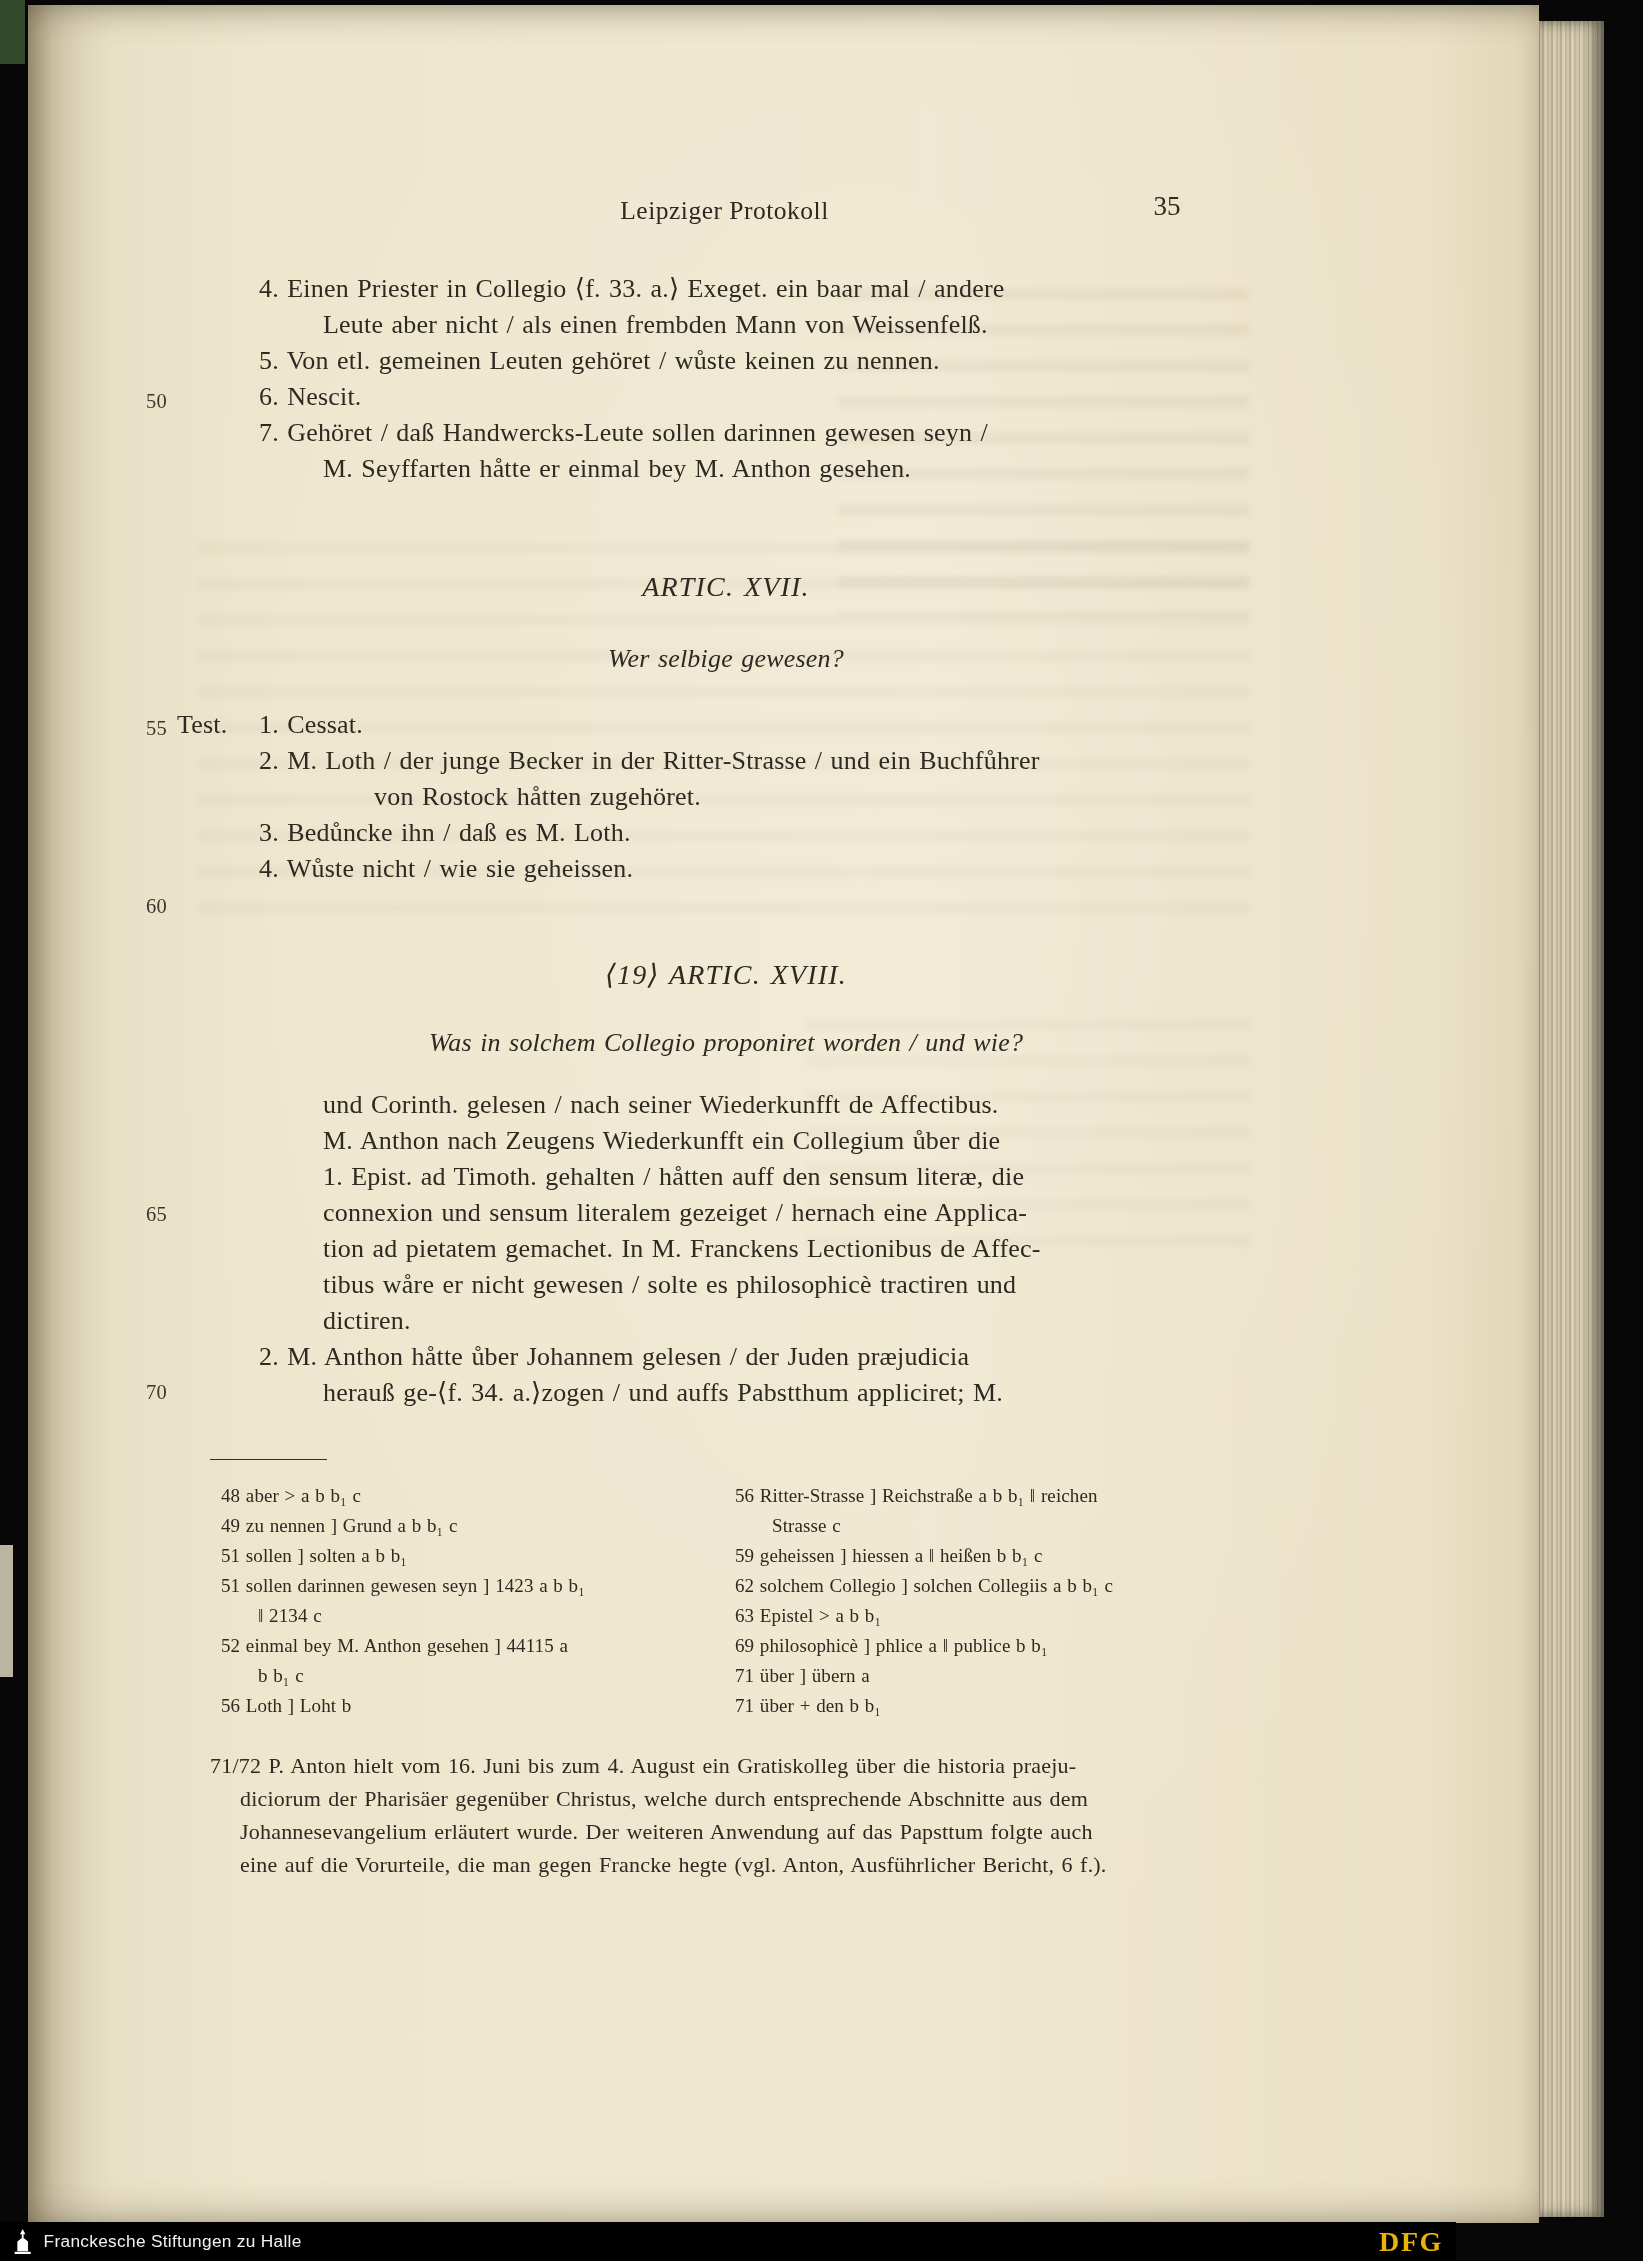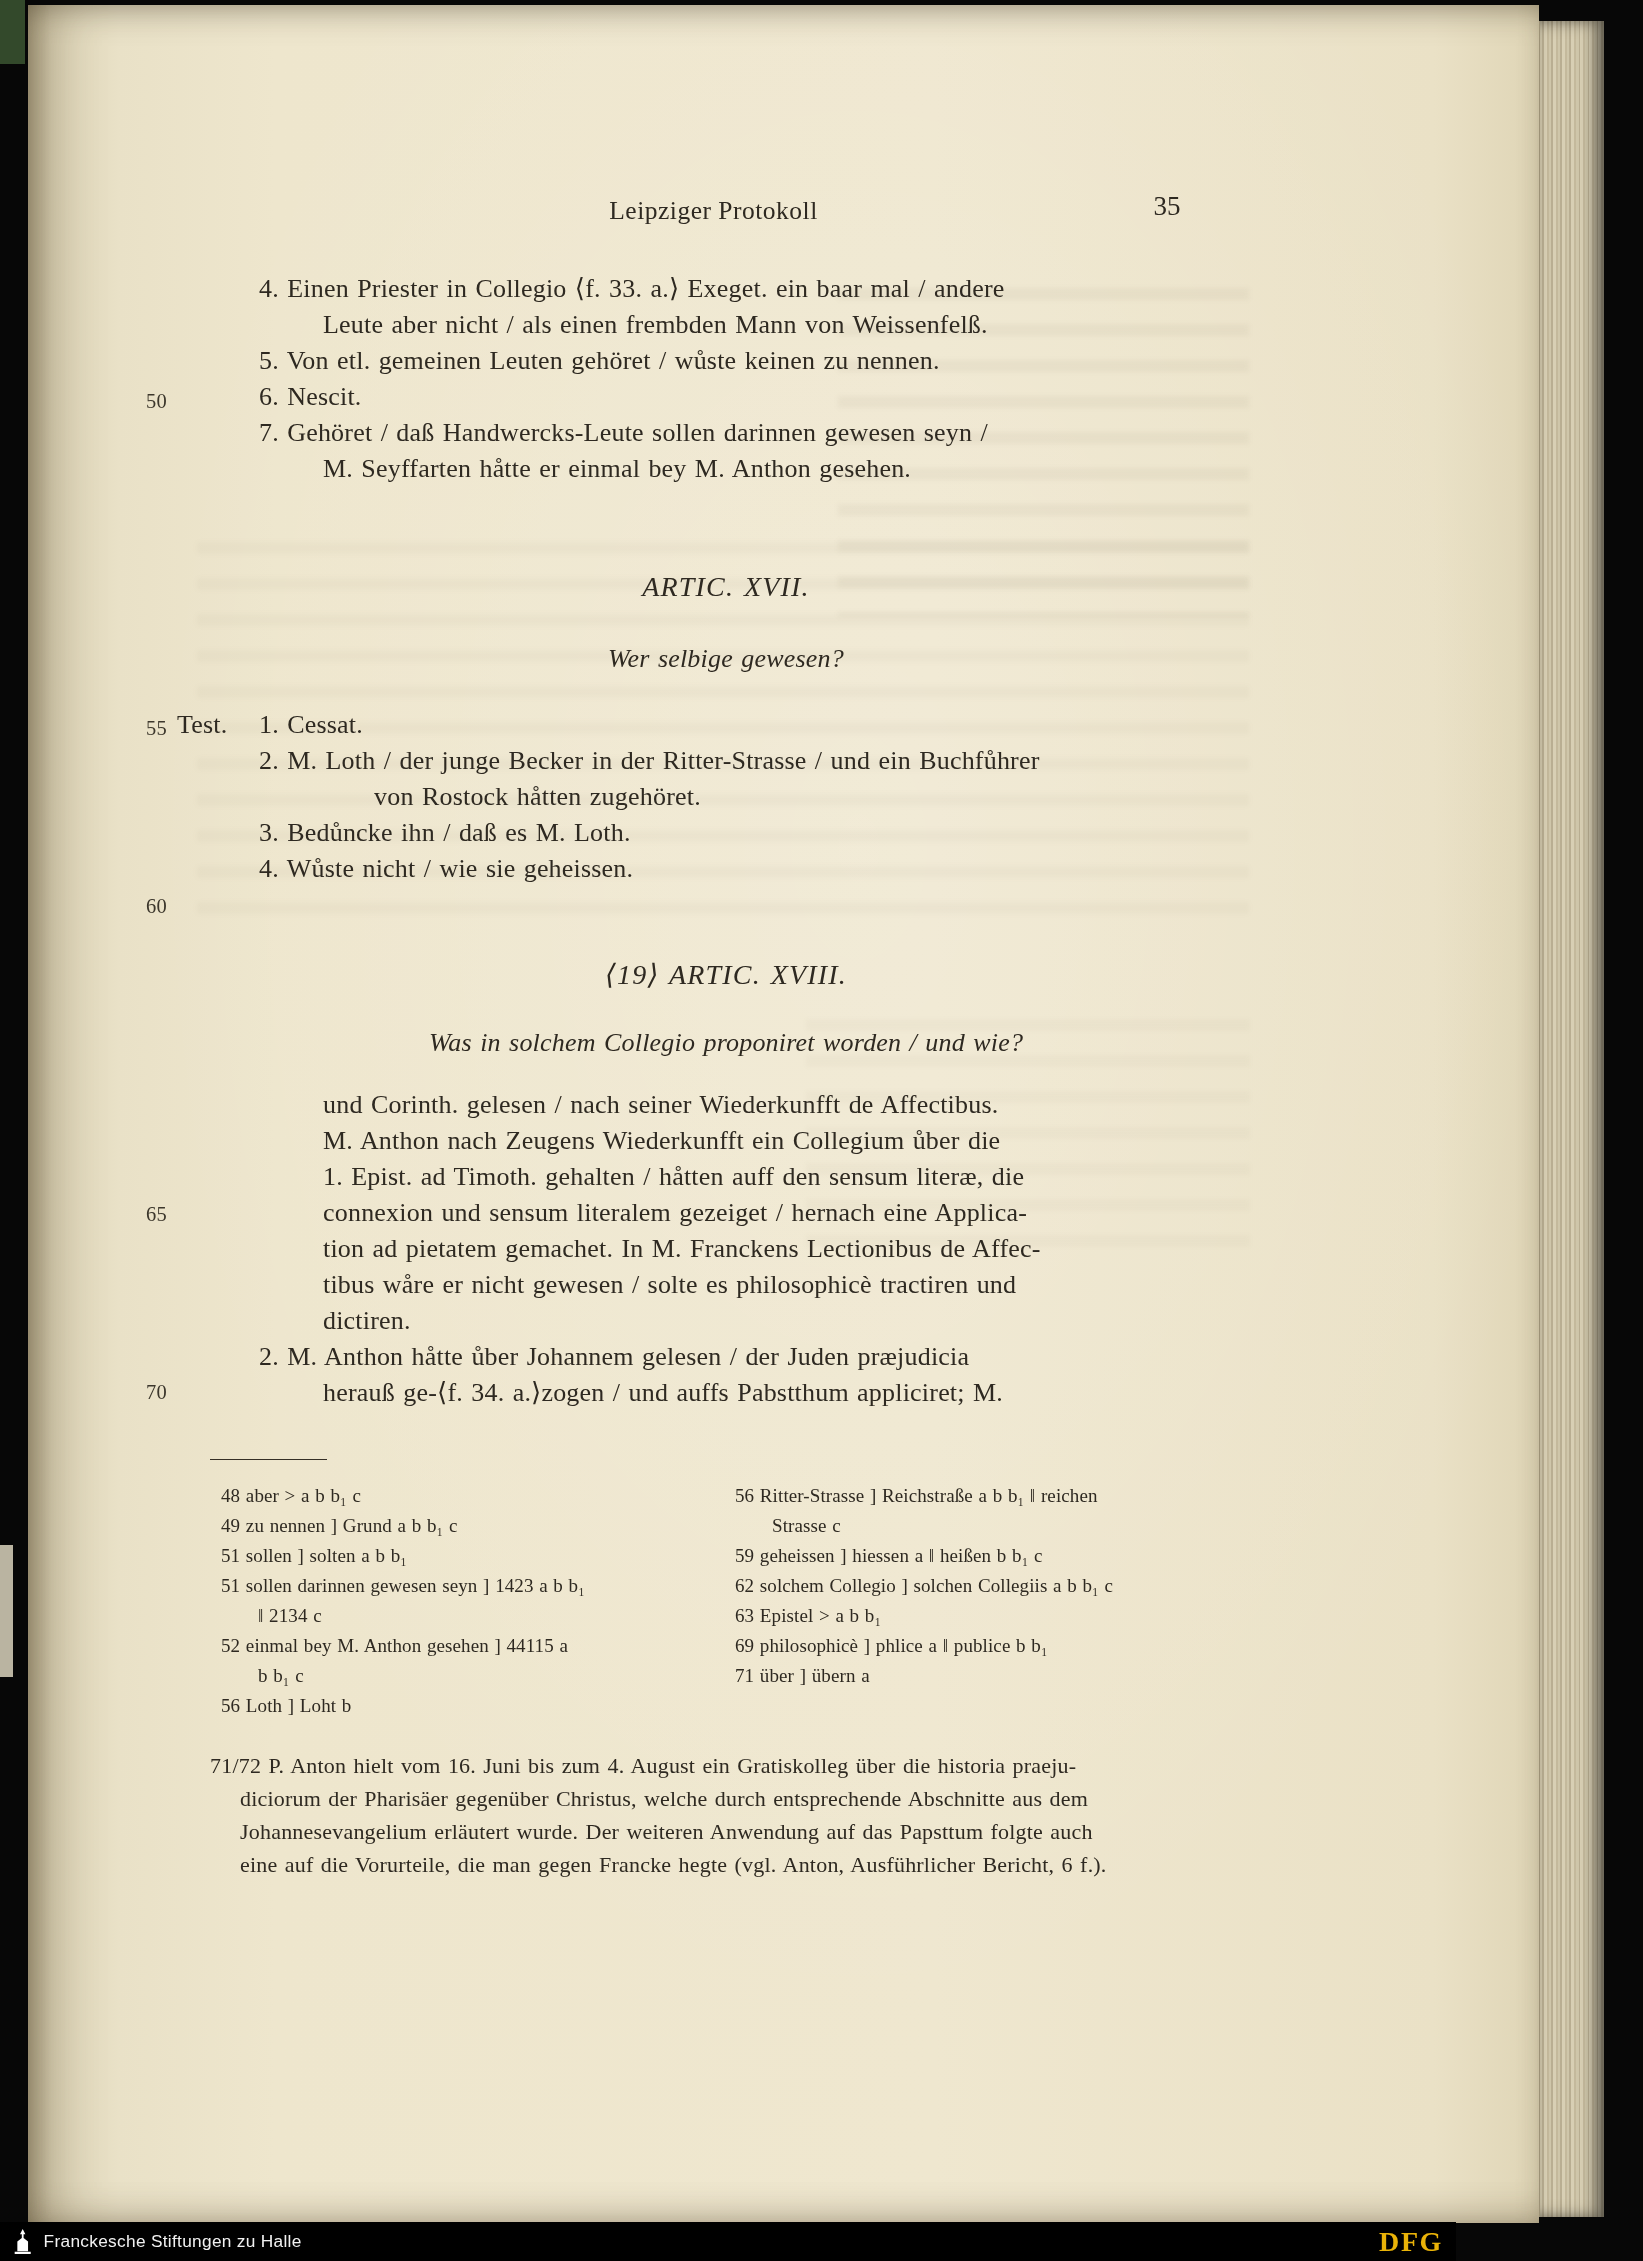--- a/index.html
+++ b/index.html
@@ -23,21 +23,21 @@
   
   .page-stack{position:absolute;left:1539px;top:21.4px;width:64px;height:2196px;
         background:repeating-linear-gradient(90deg,#cfc6aa 0 2.5px,#b9ae92 2.5px 4.1px,#d8cfb4 4.1px 7.4px,#c4b99c 7.4px 9px);
         border-left:0.8px solid #9c9176;box-shadow:inset -8.2px 0 15px rgba(0,0,0,.55);}
 
   
   .ghost{position:absolute;opacity:.5;filter:blur(2.5px);pointer-events:none;
         background:repeating-linear-gradient(180deg, rgba(122,110,84,.13) 0 12.3px, transparent 12.3px 36px);}
 
   
-  .running-title{position:absolute;left:166px;top:196px;width:1095px;text-align:center;
+  .running-title{position:absolute;left:177px;top:196px;width:1095px;text-align:center;
         font-size:25.5px;letter-spacing:0.5px;}
   .page-number{position:absolute;left:1134px;top:191px;width:66px;text-align:center;font-size:27px;}
 
   
   .text-col{position:absolute;left:177px;top:271px;width:1098px;
         font-size:26px;line-height:36px;letter-spacing:0.2px;word-spacing:1.6px;}
   .l{white-space:nowrap;}
   .pad1{padding-left:82px;}
   .pad2{padding-left:146px;}
   .pad3{padding-left:197px;}
@@ -167,20 +167,23 @@
           </div>
         <div>
             <div class="l">63 Epistel &gt; a b b₁</div>
           </div>
         <div>
             <div class="l">69 philosophicè ] phlice a ‖ publice b b₁</div>
           </div>
         <div>
             <div class="l">71 über ] übern a</div>
           </div>
+        <div>
+            <div class="l">71 über + den b b₁</div>
+          </div>
       </div>
     </div>
 
     <div class="commentary">
       <div class="l">71/72 P. Anton hielt vom 16. Juni bis zum 4. August ein Gratiskolleg über die historia praeju-</div>
       <div class="l cont">diciorum der Pharisäer gegenüber Christus, welche durch entsprechende Abschnitte aus dem</div>
       <div class="l cont">Johannesevangelium erläutert wurde. Der weiteren Anwendung auf das Papsttum folgte auch</div>
       <div class="l cont">eine auf die Vorurteile, die man gegen Francke hegte (vgl. Anton, Ausführlicher Bericht, 6 f.).</div>
     </div>
 

